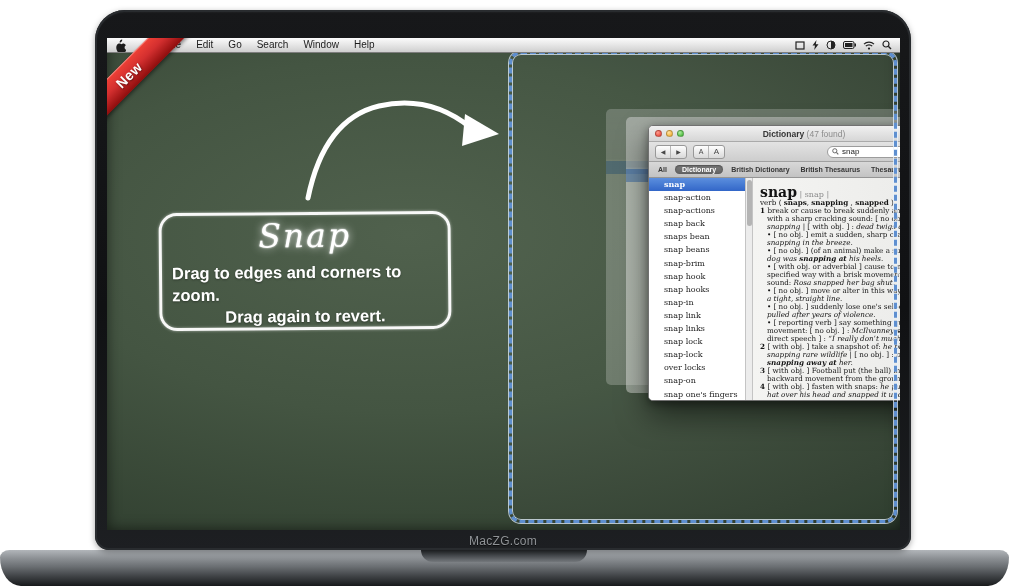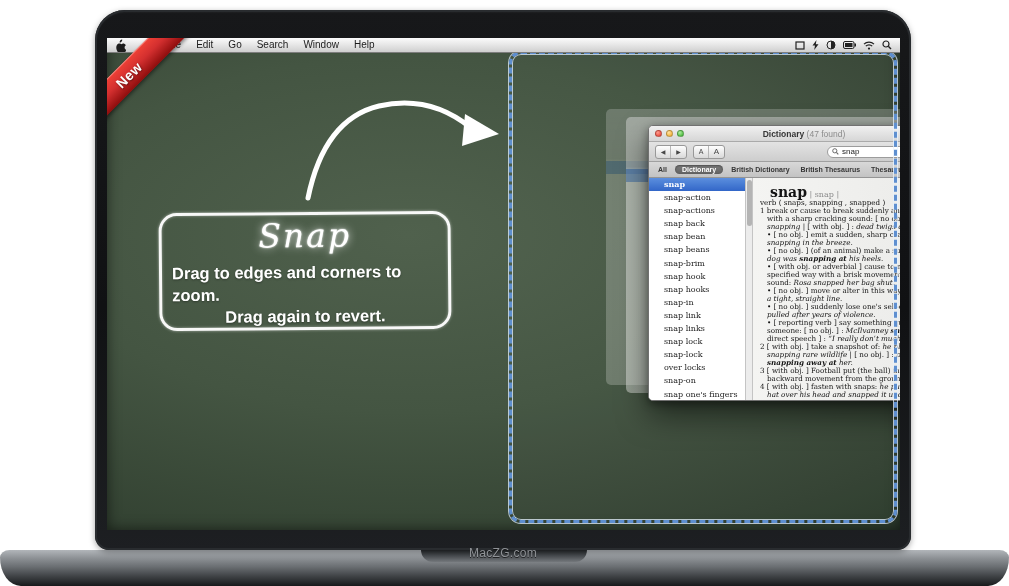--- a/index.html
+++ b/index.html
@@ -12,21 +12,21 @@
     border-radius:10px 10px 22px 22px / 8px 8px 30px 30px; }
   .base-notch { position:absolute; left:421px; top:550px; width:166px; height:12px;
     background:linear-gradient(180deg,#26292c 0%,#4e5256 55%,#73777b 100%);
     border-radius:0 0 14px 14px; }
 
   
   .shell { position:absolute; left:95px; top:10px; width:816px; height:540px;
     background:linear-gradient(180deg,#17181a 0%,#101113 55%,#1d1f22 100%);
     border-radius:30px 30px 14px 14px;
     box-shadow:inset 0 0 0 2px #292c2f, inset 0 2px 3px rgba(255,255,255,.08), 0 2px 6px rgba(0,0,0,.35); }
-  .bezel-brand { position:absolute; left:0; right:0; top:536px; height:14px; text-align:center;
+  .bezel-brand { position:absolute; left:0; right:0; top:524px; height:14px; text-align:center;
     font-size:12px; color:#8f9296; letter-spacing:.3px; text-shadow:0 1px 0 rgba(0,0,0,.6); }
 
   
   .display { position:absolute; left:12px; top:28px; width:793px; height:492px; overflow:hidden;
     background:radial-gradient(ellipse 120% 95% at 38% 40%, #50614d 0%, #445542 38%, #334232 70%, #1f2d21 100%);
     box-shadow:inset 0 0 14px rgba(0,0,0,.55); }
 
   
   .menubar { position:absolute; left:0; top:0; width:100%; height:15px; z-index:6;
     background:linear-gradient(180deg,#fbfbfb 0%,#e8e8e8 45%,#cfcfcf 100%);
@@ -108,26 +108,26 @@
   .d-content { flex:1; display:flex; min-height:0; }
   .d-side { width:97px; flex:0 0 97px; background:#fff; border-right:1px solid #c4c4c4; overflow:hidden; }
   .side-item { height:13.1px; line-height:13.1px; padding-left:15px; font-family:"DejaVu Serif", serif;
     font-size:8px; color:#222; white-space:nowrap; }
   .side-item.active { background:linear-gradient(180deg,#5a8ede,#2f64c8); color:#fff; font-weight:bold; }
   .d-scroll { width:7px; flex:0 0 7px; background:#ececec; border-right:1px solid #c4c4c4; position:relative; }
   .d-thumb { position:absolute; left:1px; top:2px; width:5px; height:46px; background:#b3b3b3; border-radius:3px; }
 
   .d-main { flex:1; background:linear-gradient(90deg,#f4f4f2 0%,#ededeb 70%,#e3e3e1 100%);
     padding:4px 0 0 7px; overflow:hidden; font-family:"DejaVu Serif", serif; color:#101010; }
-  .hw-line { height:17px; white-space:nowrap;margin-left:10px; }
+  .hw-line { height:17px; white-space:nowrap; }
   .hw { font-size:14px; font-weight:bold; }
   .pron { font-size:8px; color:#8a8a8a; }
   .def-line { font-size:7.2px; line-height:8px; height:8px; white-space:nowrap; }
   .def-line.ind { padding-left:7px; }
-  .def-line .b { font-weight:normal; }
+  .def-line .b { font-weight:bold; }
   .def-line .i { font-style:italic; }
   .def-line .bi { font-weight:bold; font-style:italic;text-align:center; }
 </style>
 </head>
 <body>
 
 <div class="stage">
 
   <div class="base"></div>
   <div class="base-notch"></div>
@@ -238,21 +238,21 @@
             <span class="d-tab">British Thesaurus</span>
             <span class="d-tab">Thesaurus</span>
           </div>
 
         <div class="d-content">
           <div class="d-side" id="dict-side">
               <div class="side-item active">snap</div>
               <div class="side-item">snap-action</div>
               <div class="side-item">snap-actions</div>
               <div class="side-item">snap back</div>
-              <div class="side-item">snap bean</div>
+              <div class="side-item">snaps bean</div>
               <div class="side-item">snap beans</div>
               <div class="side-item">snap-brim</div>
               <div class="side-item">snap hook</div>
               <div class="side-item">snap hooks</div>
               <div class="side-item">snap-in</div>
               <div class="side-item">snap link</div>
               <div class="side-item">snap links</div>
               <div class="side-item">snap lock</div>
               <div class="side-item">snap-lock</div>
               <div class="side-item">over locks</div>
@@ -276,21 +276,21 @@
                 <div class="def-line ind"><span>• [ no obj. ] (of an animal) make a sudden audible bite</span></div>
                 <div class="def-line ind"><span class="i">dog was </span><span class="bi">snapping at</span><span class="i"> his heels.</span></div>
                 <div class="def-line ind"><span>• [ with obj. or adverbial ] cause to move or alter in a</span></div>
                 <div class="def-line ind"><span>specified way with a brisk movement and typically a s</span></div>
                 <div class="def-line ind"><span>sound: </span><span class="i">Rosa snapped her bag shut.</span></div>
                 <div class="def-line ind"><span>• [ no obj. ] move or alter in this way: </span></div>
                 <div class="def-line ind"><span class="i">a tight, straight line.</span></div>
                 <div class="def-line ind"><span>• [ no obj. ] suddenly lose one's self-control: </span></div>
                 <div class="def-line ind"><span class="i">pulled after years of violence.</span></div>
                 <div class="def-line ind"><span>• [ reporting verb ] say something quickly and irritab</span></div>
-                <div class="def-line ind"><span>someone: [ no obj. ] : </span><span class="i">McIlvanney </span><span class="bi">snapped at</span></div>
+                <div class="def-line ind"><span>movement: [ no obj. ] : </span><span class="i">McIlvanney </span><span class="bi">snapped at</span></div>
                 <div class="def-line ind"><span>direct speech ] : </span><span class="i">“I really don’t much care,” she snapped.</span></div>
                 <div class="def-line"><span class="b">2 </span><span>[ with obj. ] take a snapshot of: </span><span class="i">he planned to spend the w</span></div>
                 <div class="def-line ind"><span class="i">snapping rare wildlife</span><span> | [ no obj. ] : </span><span class="i">photographers were</span></div>
                 <div class="def-line ind"><span class="bi">snapping away at</span><span class="i"> her.</span></div>
                 <div class="def-line"><span class="b">3 </span><span>[ with obj. ] Football put (the ball) into play by a quick</span></div>
                 <div class="def-line ind"><span>backward movement from the ground.</span></div>
                 <div class="def-line"><span class="b">4 </span><span>[ with obj. ] fasten with snaps: </span><span class="i">he pulled a white rubber b</span></div>
                 <div class="def-line ind"><span class="i">hat over his head and snapped it under his chin.</span></div>
               </div>
           </div>

